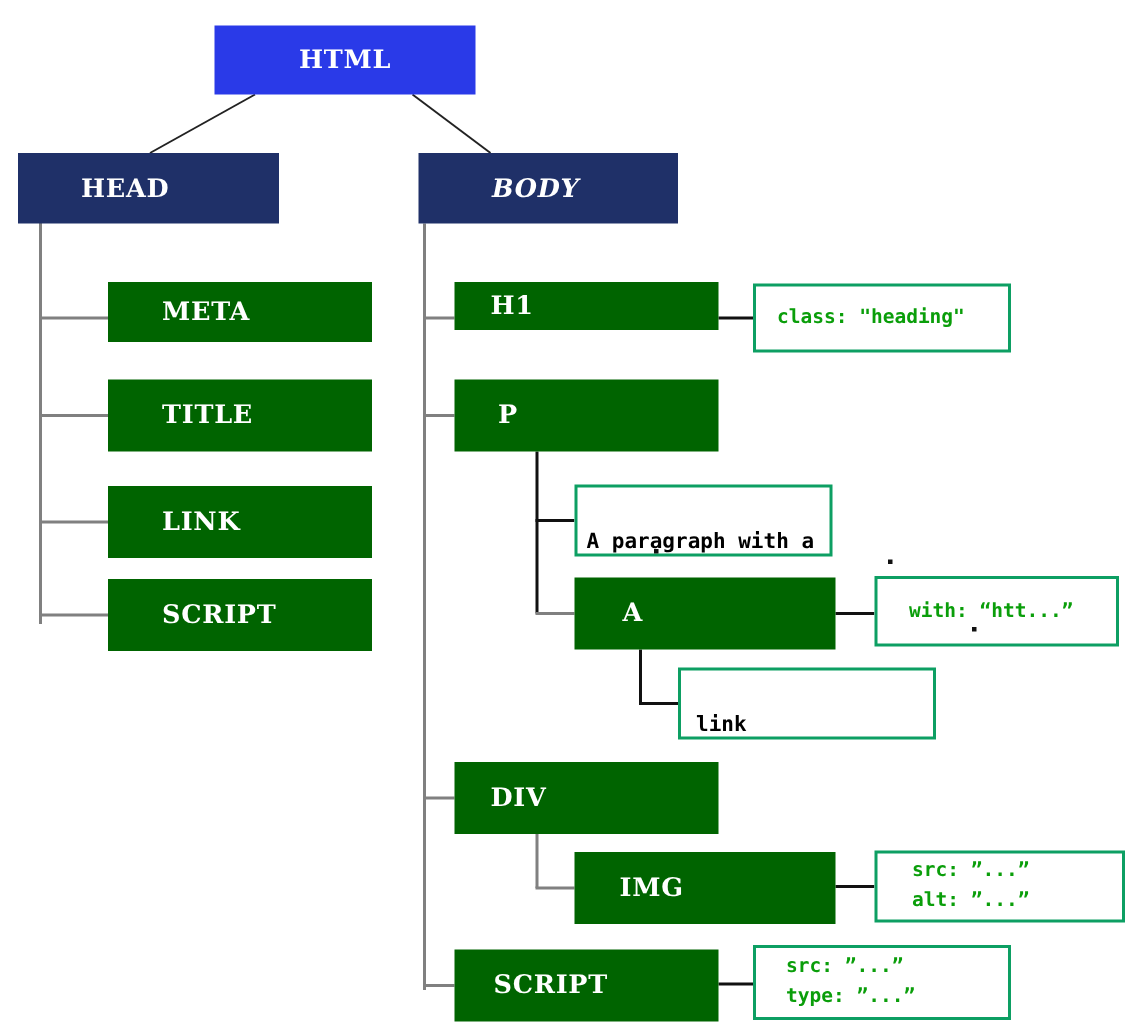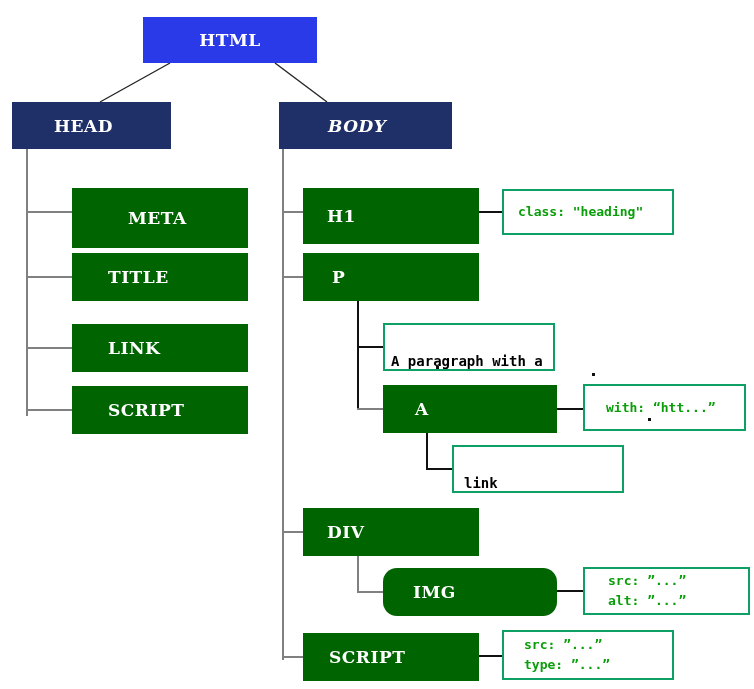--- a/index.html
+++ b/index.html
@@ -63,53 +63,53 @@
   <div class="conn" style="left:357px; top:591px; width:26px; height:2px;"></div>
 
   <div class="conn black" style="left:479px; top:211px; width:23px; height:2px;"></div>
   <div class="conn black" style="left:557px; top:408px; width:26px; height:2px;"></div>
   <div class="conn black" style="left:557px; top:590px; width:26px; height:2px;"></div>
   <div class="conn black" style="left:479px; top:655px; width:23px; height:2px;"></div>
 
   <div class="node root" style="left:143px; top:17px; width:174px; height:46px;">
     <span>HTML</span>
   </div>
-  <div class="node section" style="left:12px; top:102px; width:159px; height:47px; padding-left:42px;">
+  <div class="node section" style="left:12px; top:102px; width:174px; height:47px; padding-left:42px;">
     <span>HEAD</span>
   </div>
   <div class="node section" style="left:279px; top:102px; width:173px; height:47px; padding-left:49px;font-style:italic;">
     <span>BODY</span>
   </div>
 
-  <div class="node el" style="left:72px; top:188px; width:176px; height:60px; padding-left:56px;">
+  <div class="node el" style="left:72px; top:188px; width:176px; height:40px; padding-left:36px;">
     <span>META</span>
   </div>
   <div class="node el" style="left:72px; top:253px; width:176px; height:48px; padding-left:36px;">
     <span>TITLE</span>
   </div>
   <div class="node el" style="left:72px; top:324px; width:176px; height:48px; padding-left:36px;">
     <span>LINK</span>
   </div>
   <div class="node el" style="left:72px; top:386px; width:176px; height:48px; padding-left:36px;">
     <span>SCRIPT</span>
   </div>
 
-  <div class="node el" style="left:303px; top:188px; width:176px; height:56px; padding-left:24px;">
+  <div class="node el" style="left:303px; top:188px; width:176px; height:32px; padding-left:24px;">
     <span>H1</span>
   </div>
   <div class="node el" style="left:303px; top:253px; width:176px; height:48px; padding-left:29px;">
     <span>P</span>
   </div>
   <div class="node el" style="left:383px; top:385px; width:174px; height:48px; padding-left:32px;">
     <span>A</span>
   </div>
   <div class="node el" style="left:303px; top:508px; width:176px; height:48px; padding-left:24px;">
     <span>DIV</span>
   </div>
-  <div class="node el" style="left:383px; top:568px; width:174px; height:48px; padding-left:30px;border-radius:14px;">
+  <div class="node el" style="left:383px; top:568px; width:174px; height:48px; padding-left:30px;">
     <span>IMG</span>
   </div>
   <div class="node el" style="left:303px; top:633px; width:176px; height:48px; padding-left:26px;">
     <span>SCRIPT</span>
   </div>
 
   <div class="tbox textnode" style="left:383px; top:323px; width:172px; height:48px; padding-left:6px;">
     <span>A paragraph with a</span>
   </div>
   <div class="tbox textnode" style="left:452px; top:445px; width:172px; height:48px; padding-left:10px;">

